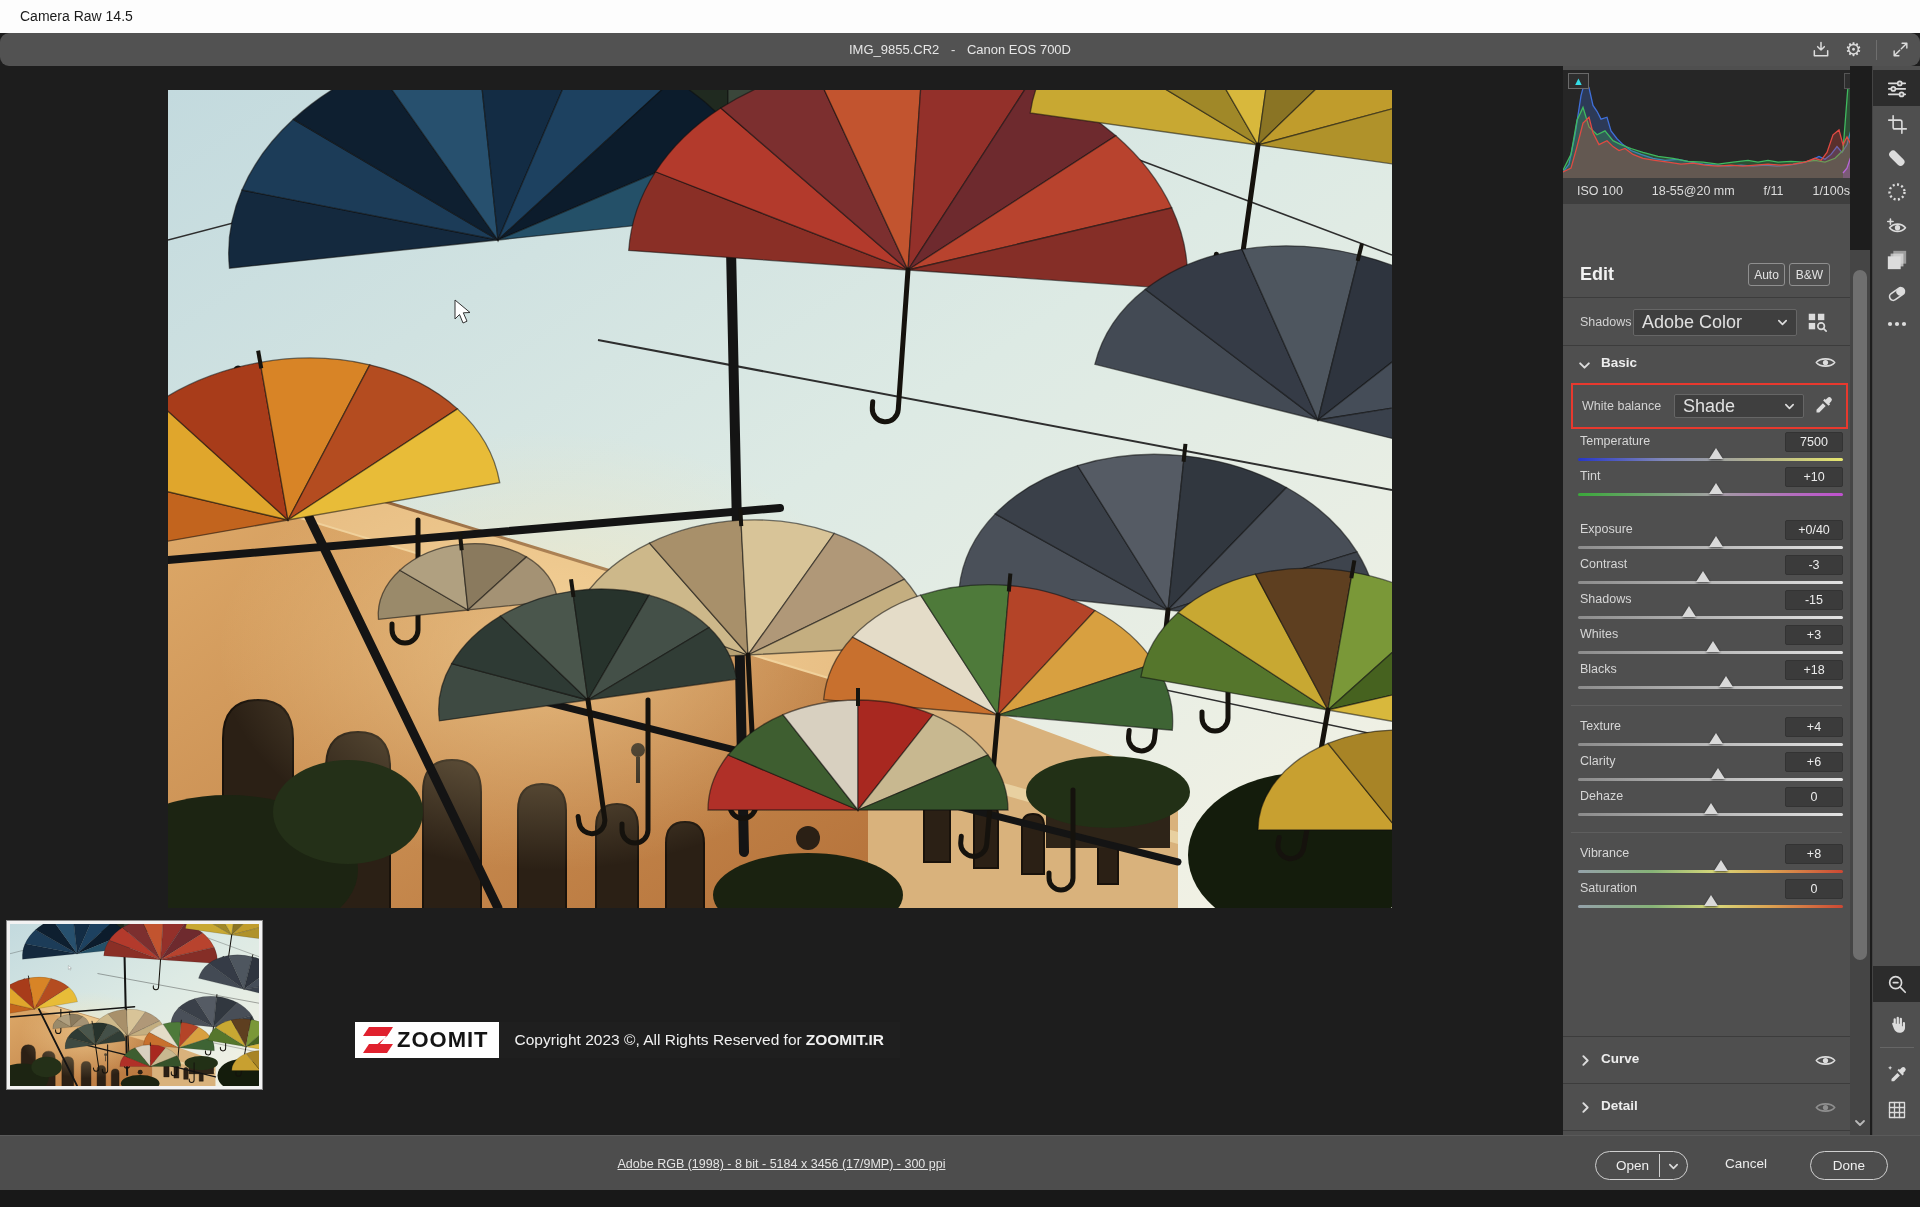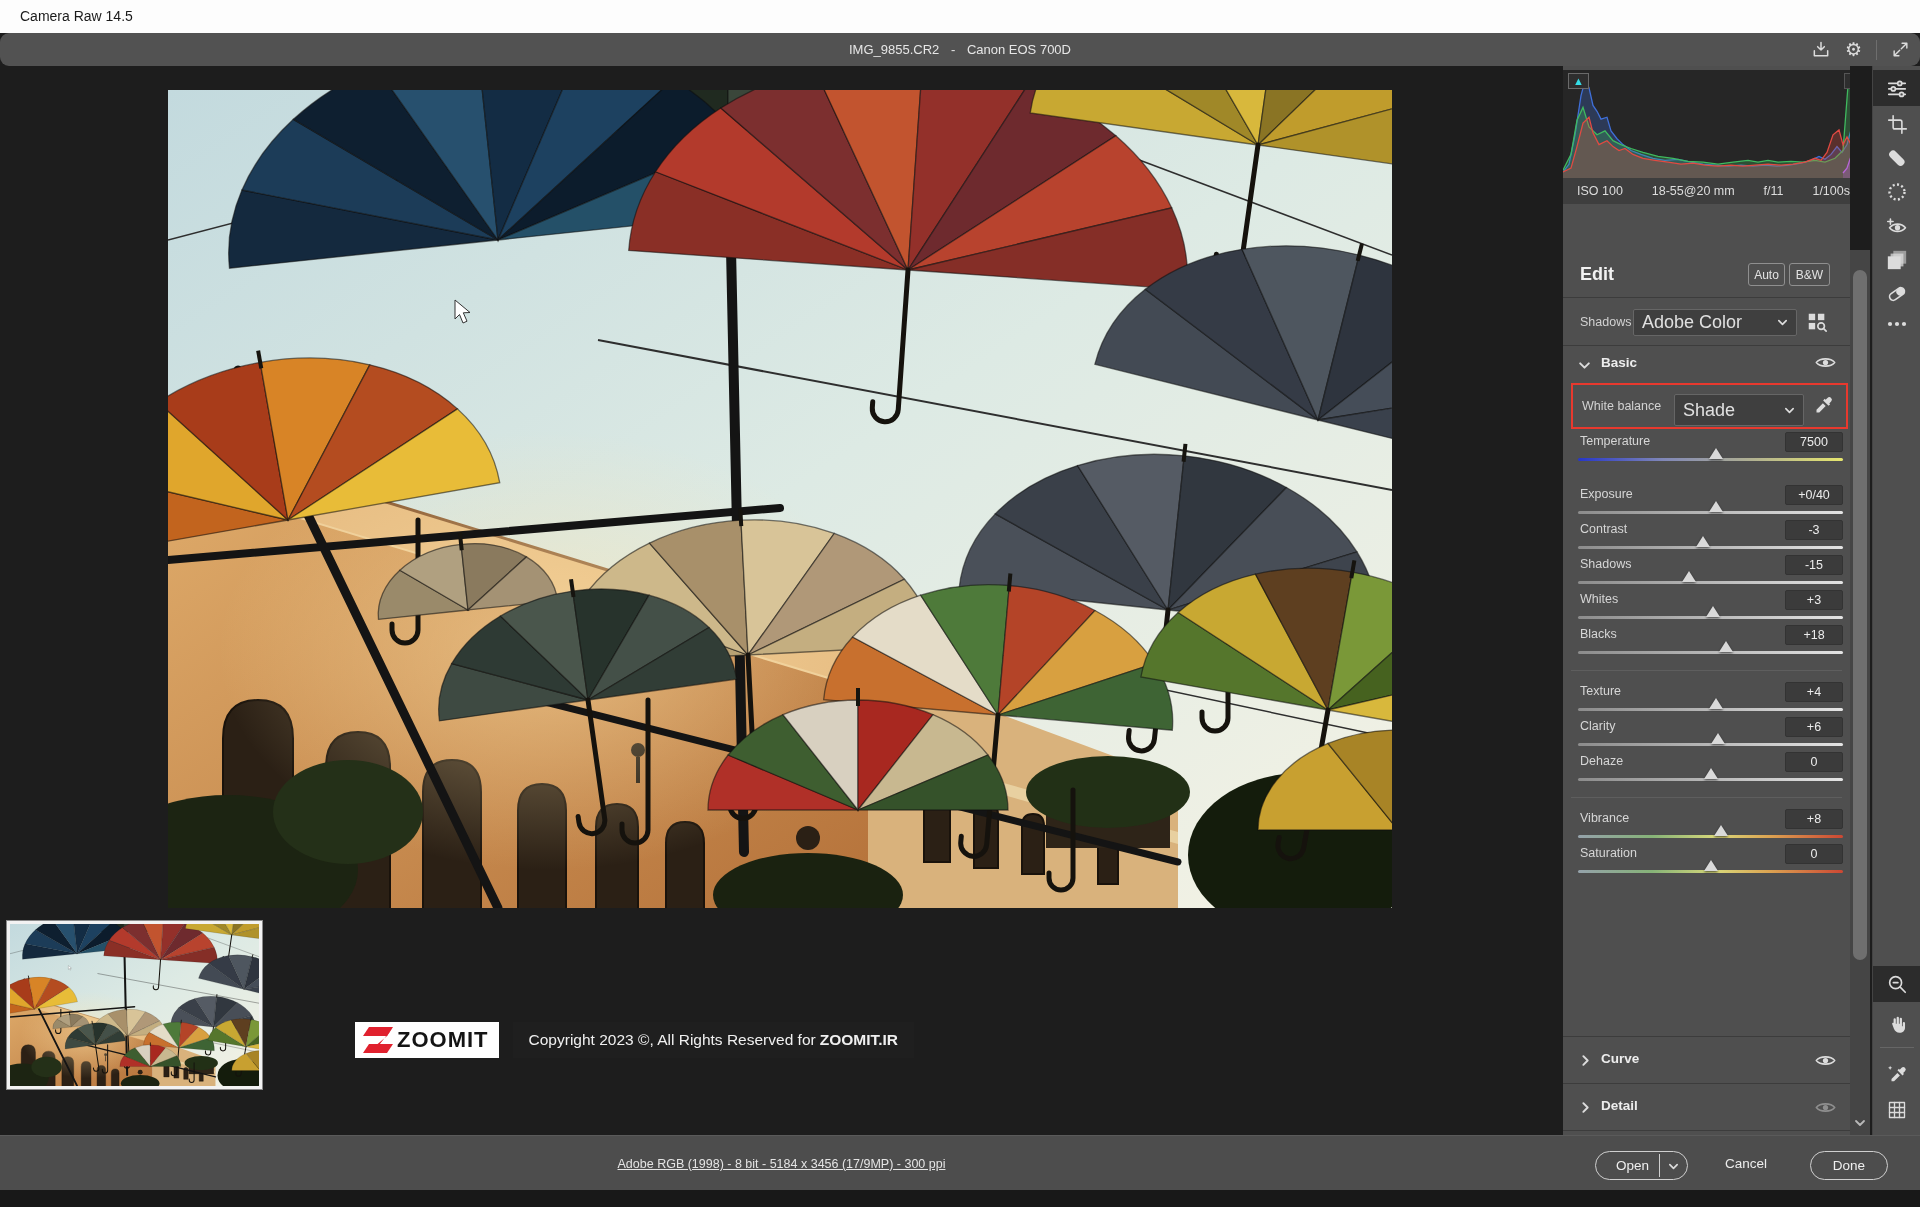--- a/index.html
+++ b/index.html
@@ -19,21 +19,21 @@
 
   
   .canvas{left:0;top:66px;width:1563px;height:1024px;background:#1d1d1d;}
   .photo{left:168px;top:24px;width:1224px;height:818px;}
   .thumb{left:6px;top:854px;width:257px;height:170px;background:#f2f2f2;border:1px solid #8a8a8a;padding:3px;}
   .thumb svg{display:block;width:249px;height:162px;}
   .watermark{left:355px;top:956px;height:36px;display:flex;}
   .wm-logo{background:#fff;height:36px;display:flex;align-items:center;padding:0 10px 0 8px;gap:0;}
   .wm-logo span{color:#141414;font-weight:bold;font-size:22px;letter-spacing:1px;}
   .wm-text{background:#1f1f1f;color:#f0f0f0;height:36px;display:flex;align-items:center;
-           padding:0 16px;font-size:15.5px;white-space:nowrap;margin-left:14px;}
+           padding:0 16px;font-size:15.5px;white-space:nowrap;}
   .wm-text b{margin-left:4px;}
 
   
   .cv-toolbar{left:0;top:1090px;width:1563px;height:43px;background:#4d4d4d;border-bottom:2px solid #3c3c3c;}
   .fit-tab{left:2px;top:0;width:92px;height:43px;background:#424242;color:#e2e2e2;font-size:13px;
            text-align:center;line-height:41px;}
   .fit-underline{left:6px;bottom:3px;width:80px;height:2px;background:#fff;}
   .zoom-val{left:98px;top:0;width:56px;height:43px;color:#e2e2e2;font-size:13px;text-align:center;line-height:41px;}
   .icon-group{left:178px;top:0;width:152px;height:43px;background:#565656;display:flex;align-items:center;
               justify-content:space-around;}
@@ -499,38 +499,45 @@
       <span class="abs" style="right:14px;top:8px;">
         <svg width="21" height="15" viewBox="0 0 24 16">
             <path d="M1.5 8C6 2.5 18 2.5 22.5 8 18 13.5 6 13.5 1.5 8Z" class="icn"></path>
             <circle cx="12" cy="8" r="3" class="icn-f"></circle>
           </svg>
       </span>
     </div>
 
     <div class="abs wb-box">
       <span class="row-label" style="left:9px;top:14px;">White balance</span>
-      <div class="dropdown" style="left:101px;top:9px;width:130px;height:32px;">
+      <div class="dropdown" style="left:101px;top:9px;width:130px;height:24px;">
         <span>Shade</span>
         <svg width="11" height="11" viewBox="0 0 12 12" class="icn">
             <polyline points="2,4 6,8 10,4"></polyline>
           </svg>
       </div>
       <span class="abs" style="left:240px;top:10px;">
         <svg width="21" height="21" viewBox="0 0 24 24">
             <path d="M20.7 3.3a3 3 0 0 0-4.2 0l-2.1 2.1-1-1-1.8 1.8 6.2 6.2 1.8-1.8-1-1 2.1-2.1a3 3 0 0 0 0-4.2zM4 16.8V20h3.2l7.3-7.3-3.2-3.2z" class="icn-f"></path>
           </svg>
       </span>
     </div>
 
     <div class="abs sliders-wrap">
         <div class="srow">
           <span class="sl-label">Temperature</span>
           <span class="sl-value">7500</span>
           <div class="sl-track track-temperature">
+            <div class="sl-thumb" style="left: 52%;"></div>
+          </div>
+        </div>
+        <div class="srow">
+          <span class="sl-label">Tint</span>
+          <span class="sl-value">+10</span>
+          <div class="sl-track track-tint">
             <div class="sl-thumb" style="left: 52%;"></div>
           </div>
         </div>
         <div class="sgap"></div>
         <div class="srow">
           <span class="sl-label">Exposure</span>
           <span class="sl-value">+0/40</span>
           <div class="sl-track track-plain">
             <div class="sl-thumb" style="left: 52%;"></div>
           </div>

